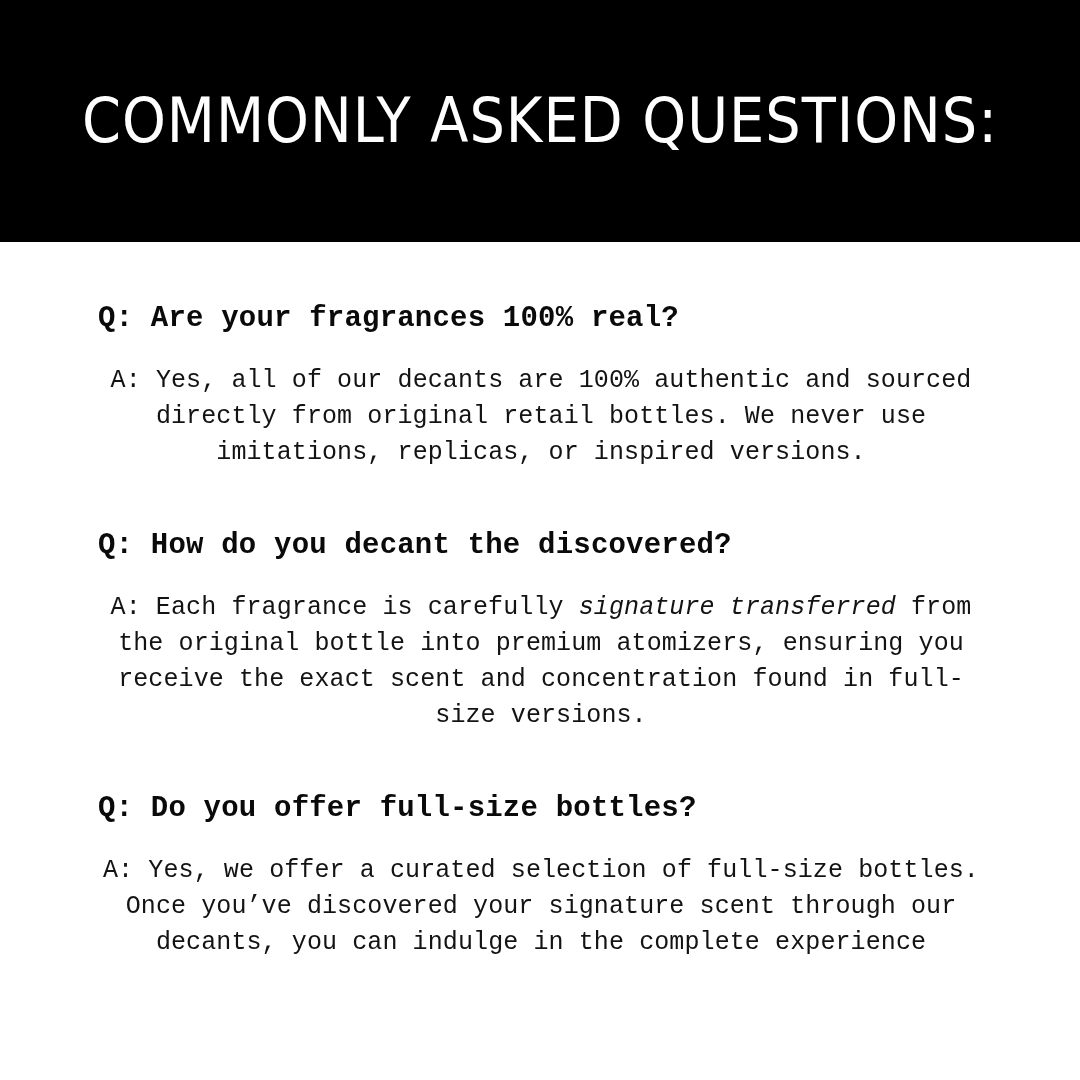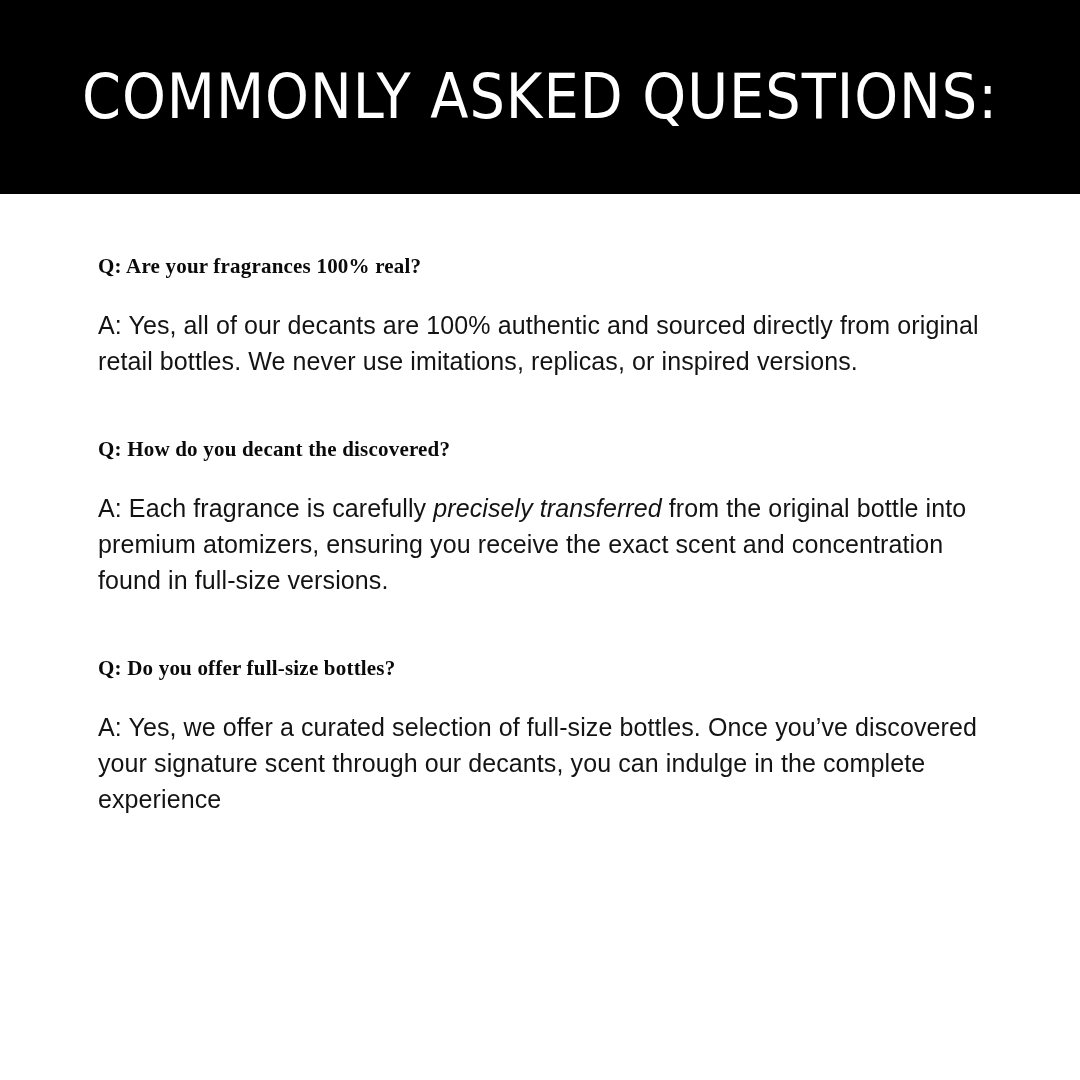--- a/index.html
+++ b/index.html
@@ -14,21 +14,21 @@
     overflow: hidden;
   }
   .page {
     position: relative;
     width: 1080px;
     height: 1080px;
     background: #ffffff;
   }
   .header-band {
     width: 100%;
-    height: 194px;
+    height: 242px;
     background: #000000;
     display: flex;
     align-items: center;
     justify-content: center;
   }
   .header-title {
     color: #ffffff;
     font-family: "DejaVu Sans Condensed", "Liberation Sans Narrow", "Liberation Sans", sans-serif;
     font-size: 62px;
     font-weight: 400;
@@ -41,35 +41,36 @@
     padding: 60px 96px 0 98px;
   }
   .faq-item {
     margin-bottom: 58px;
   }
   .faq-item:last-child {
     margin-bottom: 0;
     margin-top: 16px;
   }
   .question {
-    font-family: Liberation Serif, serif;
-    font-size: 21px;
+    font-family: Liberation Mono, monospace;
+    font-size: 29px;
     font-weight: 700;
     color: #0a0a0a;
     letter-spacing: 0.2px;
     margin-bottom: 28px;
   }
   .answer {
-    font-family: Liberation Sans, sans-serif;
+    font-family: Liberation Mono, monospace;
     font-size: 25px;
     font-weight: 400;
     color: #131313;
     line-height: 1.44;
     max-width: 915px;
     letter-spacing: 0.1px;
+    text-align: center;
   }
   .answer .em {
     font-style: italic;
   }
 </style>
 </head>
 <body>
 
 <div class="page">
 
@@ -82,21 +83,21 @@
     <div class="faq-item">
       <div class="question">Q: Are your fragrances 100% real?</div>
       <div class="answer">
         <span>A: Yes, all of our decants are 100% authentic and sourced directly from original retail bottles. We never use imitations, replicas, or inspired versions.</span><span class="em"></span><span></span>
       </div>
     </div>
 
     <div class="faq-item">
       <div class="question">Q: How do you decant the discovered?</div>
       <div class="answer">
-        <span>A: Each fragrance is carefully </span><span class="em">precisely transferred</span><span> from the original bottle into premium atomizers, ensuring you receive the exact scent and concentration found in full-size versions.</span>
+        <span>A: Each fragrance is carefully </span><span class="em">signature transferred</span><span> from the original bottle into premium atomizers, ensuring you receive the exact scent and concentration found in full-size versions.</span>
       </div>
     </div>
 
     <div class="faq-item">
       <div class="question">Q: Do you offer full-size bottles?</div>
       <div class="answer">
         <span>A: Yes, we offer a curated selection of full-size bottles. Once you’ve discovered your signature scent through our decants, you can indulge in the complete experience</span><span class="em"></span><span></span>
       </div>
     </div>
 

